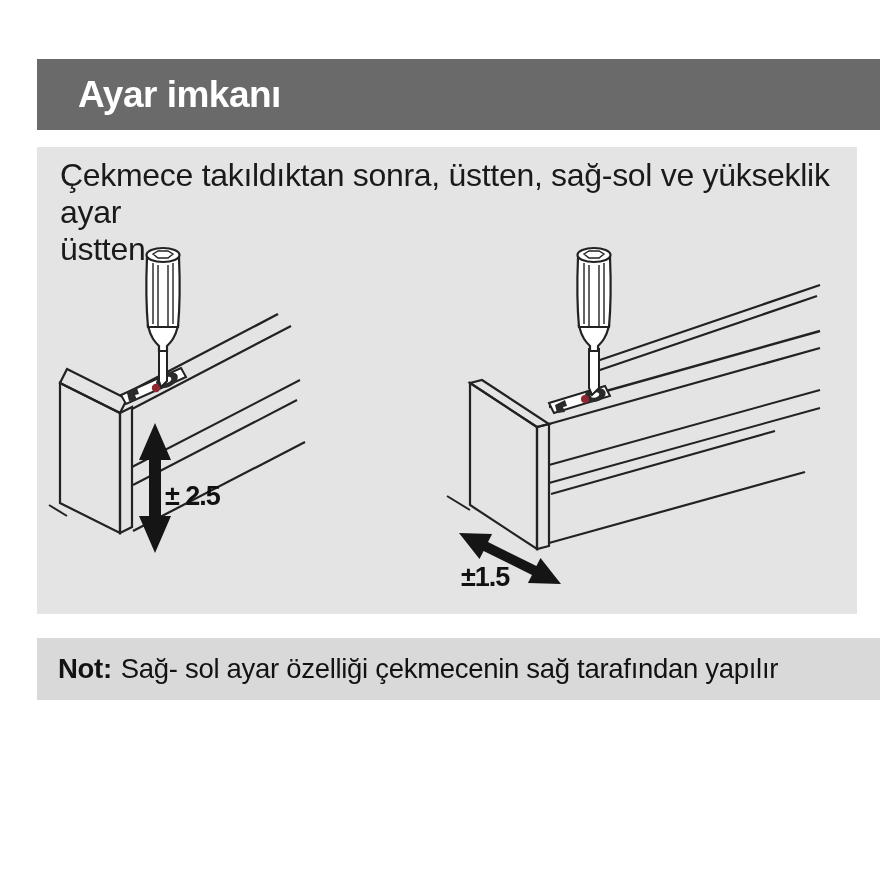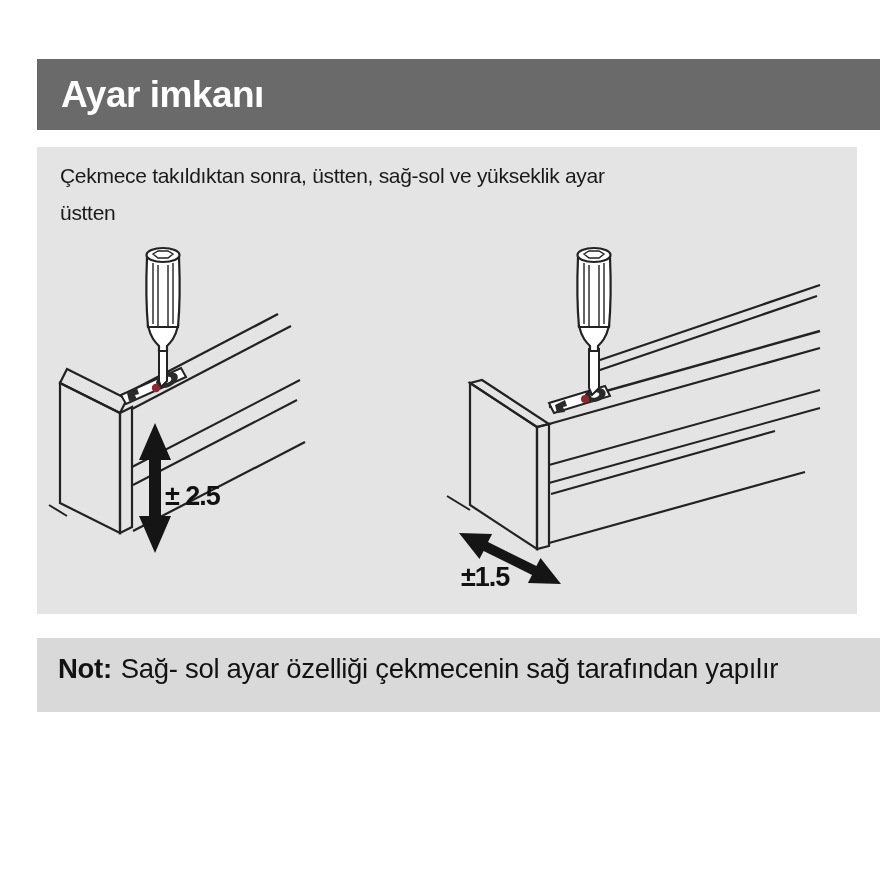--- a/index.html
+++ b/index.html
@@ -1,26 +1,26 @@
 <!DOCTYPE html>
 <html><head>
 <meta charset="utf-8">
 <style>
   html,body{margin:0;padding:0;background:#ffffff;}
   .canvas{position:relative;width:880px;height:880px;background:#ffffff;overflow:hidden;
           font-family:"Liberation Sans",sans-serif;}
   .header{position:absolute;left:37px;top:59px;width:843px;height:71px;background:#6a6a6a;
-          box-sizing:border-box;padding-left:24px;}
+          box-sizing:border-box;padding-left:41px;}
   .header span{color:#ffffff;font-weight:bold;font-size:37px;line-height:71px;letter-spacing:-0.5px;}
   .content-box{position:absolute;left:37px;top:147px;width:820px;height:467px;background:#e4e4e4;}
-  .intro{position:absolute;left:23px;top:10px;font-size:21px;line-height:37px;color:#1a1a1a;letter-spacing:-0.3px;}
+  .intro{position:absolute;left:23px;top:10px;font-size:32px;line-height:37px;color:#1a1a1a;letter-spacing:-0.3px;}
   .diag{position:absolute;}
   .diag-left{left:10px;top:96px;}
   .diag-right{left:408px;top:96px;}
-  .note{position:absolute;left:37px;top:638px;width:843px;height:74px;background:#d9d9d9;
+  .note{position:absolute;left:37px;top:638px;width:843px;height:62px;background:#d9d9d9;
         box-sizing:border-box;padding-left:21px;font-size:27.5px;line-height:62px;color:#121212;letter-spacing:-0.3px;}
   .note .prefix{font-weight:bold;margin-right:9px;}
   .lbl{font-family:"Liberation Sans",sans-serif;font-weight:bold;font-size:27px;fill:#111111;letter-spacing:-1px;}
   svg .ln{stroke:#222222;fill:none;}
   svg .fillw{fill:#ffffff;stroke:#222222;}
 </style>
 </head>
 <body>
 
 <div class="canvas">

